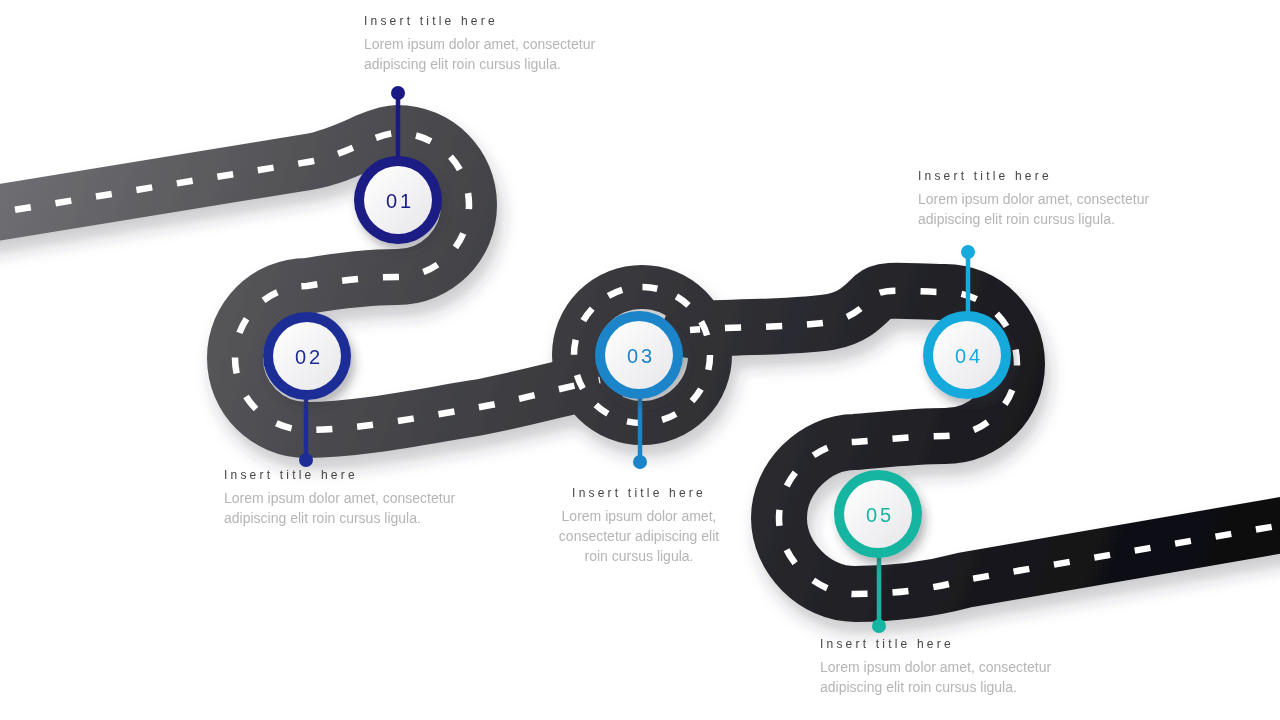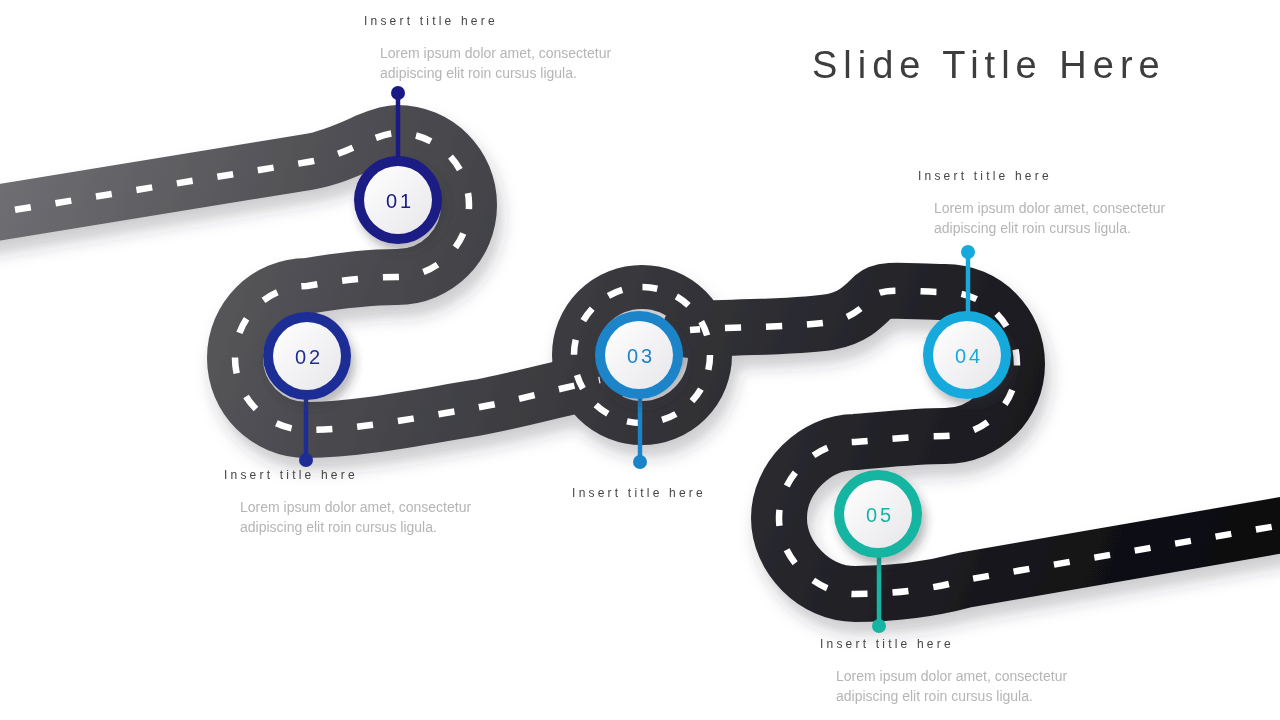--- a/index.html
+++ b/index.html
@@ -12,21 +12,21 @@
     position:absolute;left:812px;top:44px;
     font-size:38px;letter-spacing:6px;color:#3d3d3d;font-weight:400;
     white-space:nowrap;
   }
   .note{position:absolute;}
   .note .note-title{
     font-size:12px;letter-spacing:3.2px;color:#454545;font-weight:400;
     margin:0 0 7px 0;white-space:nowrap;
   }
   .note .note-body{
-    font-size:14px;line-height:1.42;color:#b5b5b5;margin:16px;
+    font-size:14px;line-height:1.42;color:#b5b5b5;margin:0;
     white-space:pre-line;
   }
   .note.center{text-align:center;}
   #note-1{left:364px;top:14px;}
   #note-2{left:224px;top:468px;}
   #note-3{left:539px;top:486px;width:200px;}
   #note-4{left:918px;top:169px;}
   #note-5{left:820px;top:637px;}
 </style>
 </head>
@@ -145,34 +145,36 @@
       <circle cx="967" cy="355" r="34" fill="url(#badgeInner)"></circle>
       <text x="969" y="356" text-anchor="middle" dominant-baseline="central" font-size="20" letter-spacing="3" fill="#18a9dc">04</text>
     </g>
     <g filter="url(#badgeShadow)">
       <circle cx="878" cy="514" r="44" fill="#14b5a2"></circle>
       <circle cx="878" cy="514" r="34" fill="url(#badgeInner)"></circle>
       <text x="880" y="515" text-anchor="middle" dominant-baseline="central" font-size="20" letter-spacing="3" fill="#14b5a2">05</text>
     </g>
   </svg>
 
-  <div class="slide-title">Slide Title Here</div>
 
   <div class="note" id="note-1">
     <p class="note-title">Insert title here</p>
     <p class="note-body">Lorem ipsum dolor amet, consectetur
 adipiscing elit roin cursus ligula.</p>
   </div>
   <div class="note" id="note-2">
     <p class="note-title">Insert title here</p>
     <p class="note-body">Lorem ipsum dolor amet, consectetur
 adipiscing elit roin cursus ligula.</p>
   </div>
   <div class="note center" id="note-3">
     <p class="note-title">Insert title here</p>
+    <p class="note-body">Lorem ipsum dolor amet,
+consectetur adipiscing elit
+roin cursus ligula.</p>
   </div>
   <div class="note" id="note-4">
     <p class="note-title">Insert title here</p>
     <p class="note-body">Lorem ipsum dolor amet, consectetur
 adipiscing elit roin cursus ligula.</p>
   </div>
   <div class="note" id="note-5">
     <p class="note-title">Insert title here</p>
     <p class="note-body">Lorem ipsum dolor amet, consectetur
 adipiscing elit roin cursus ligula.</p>

